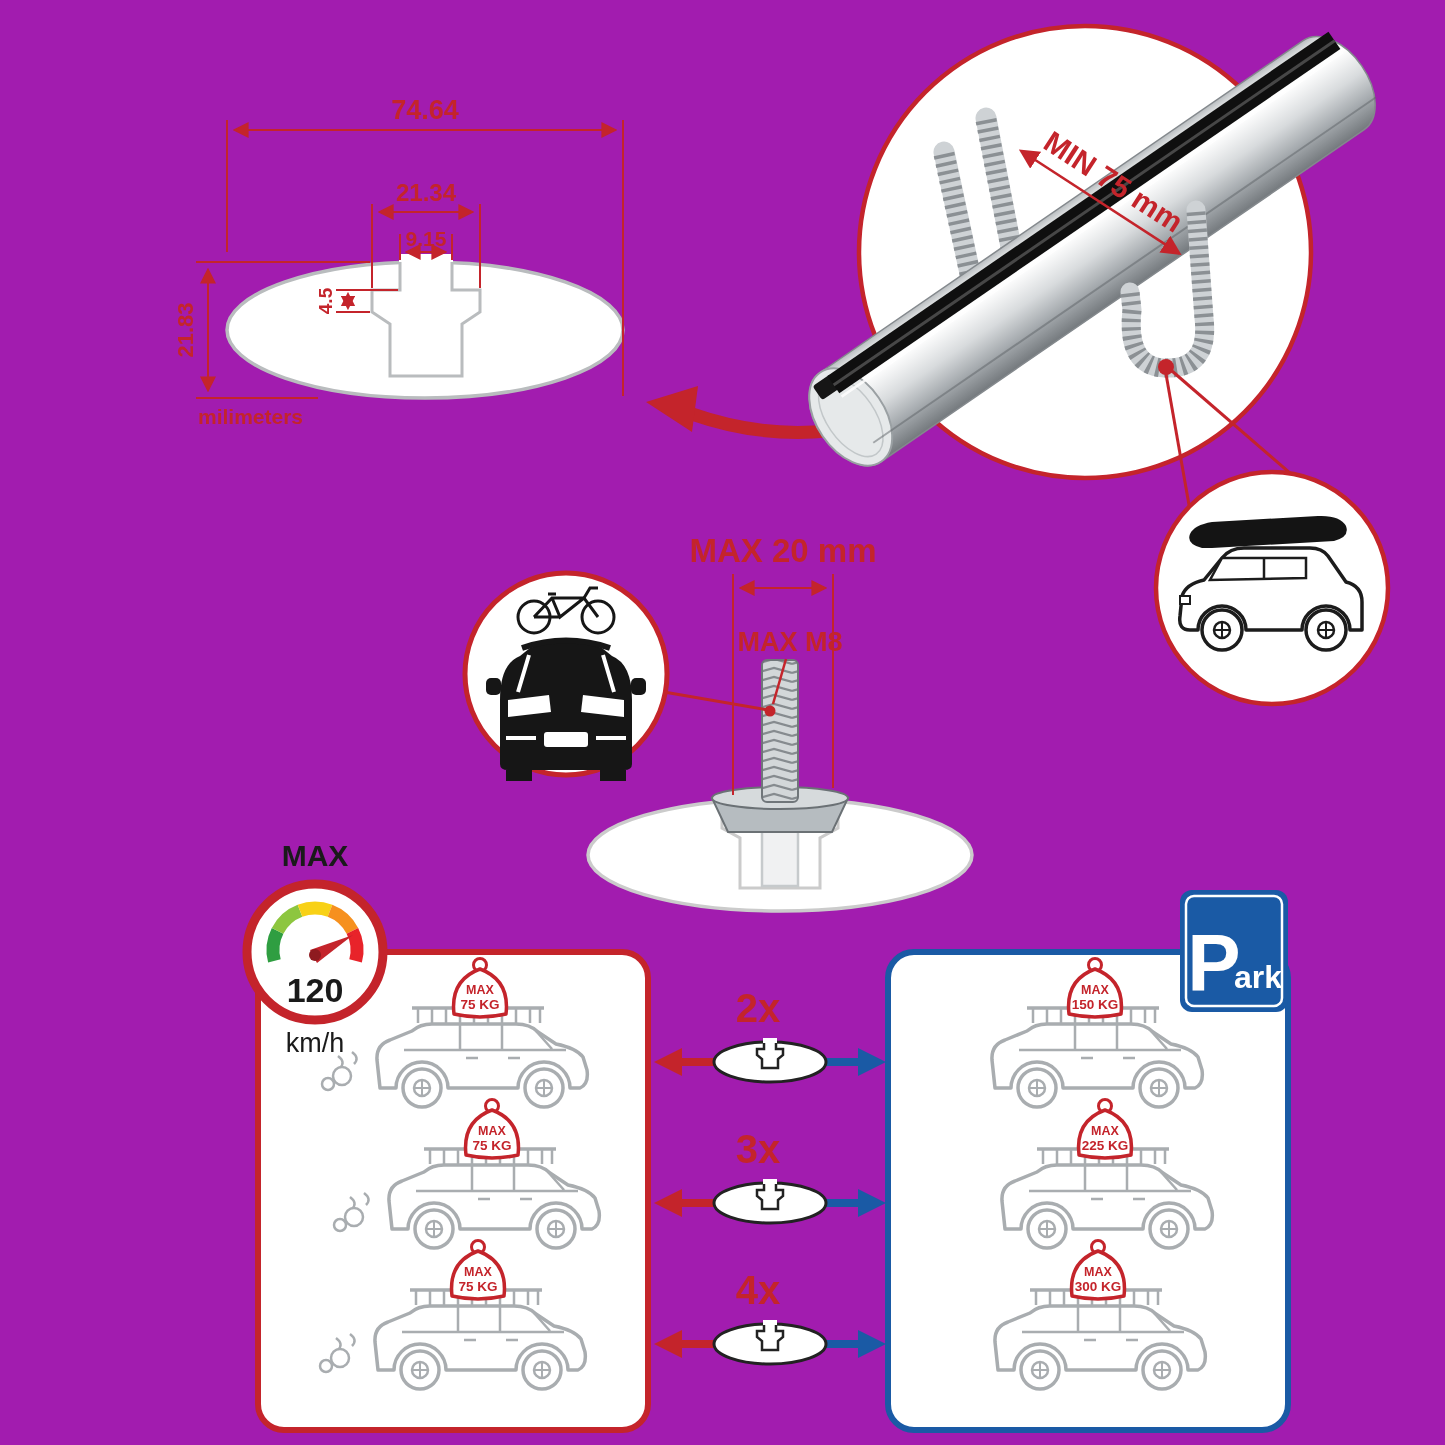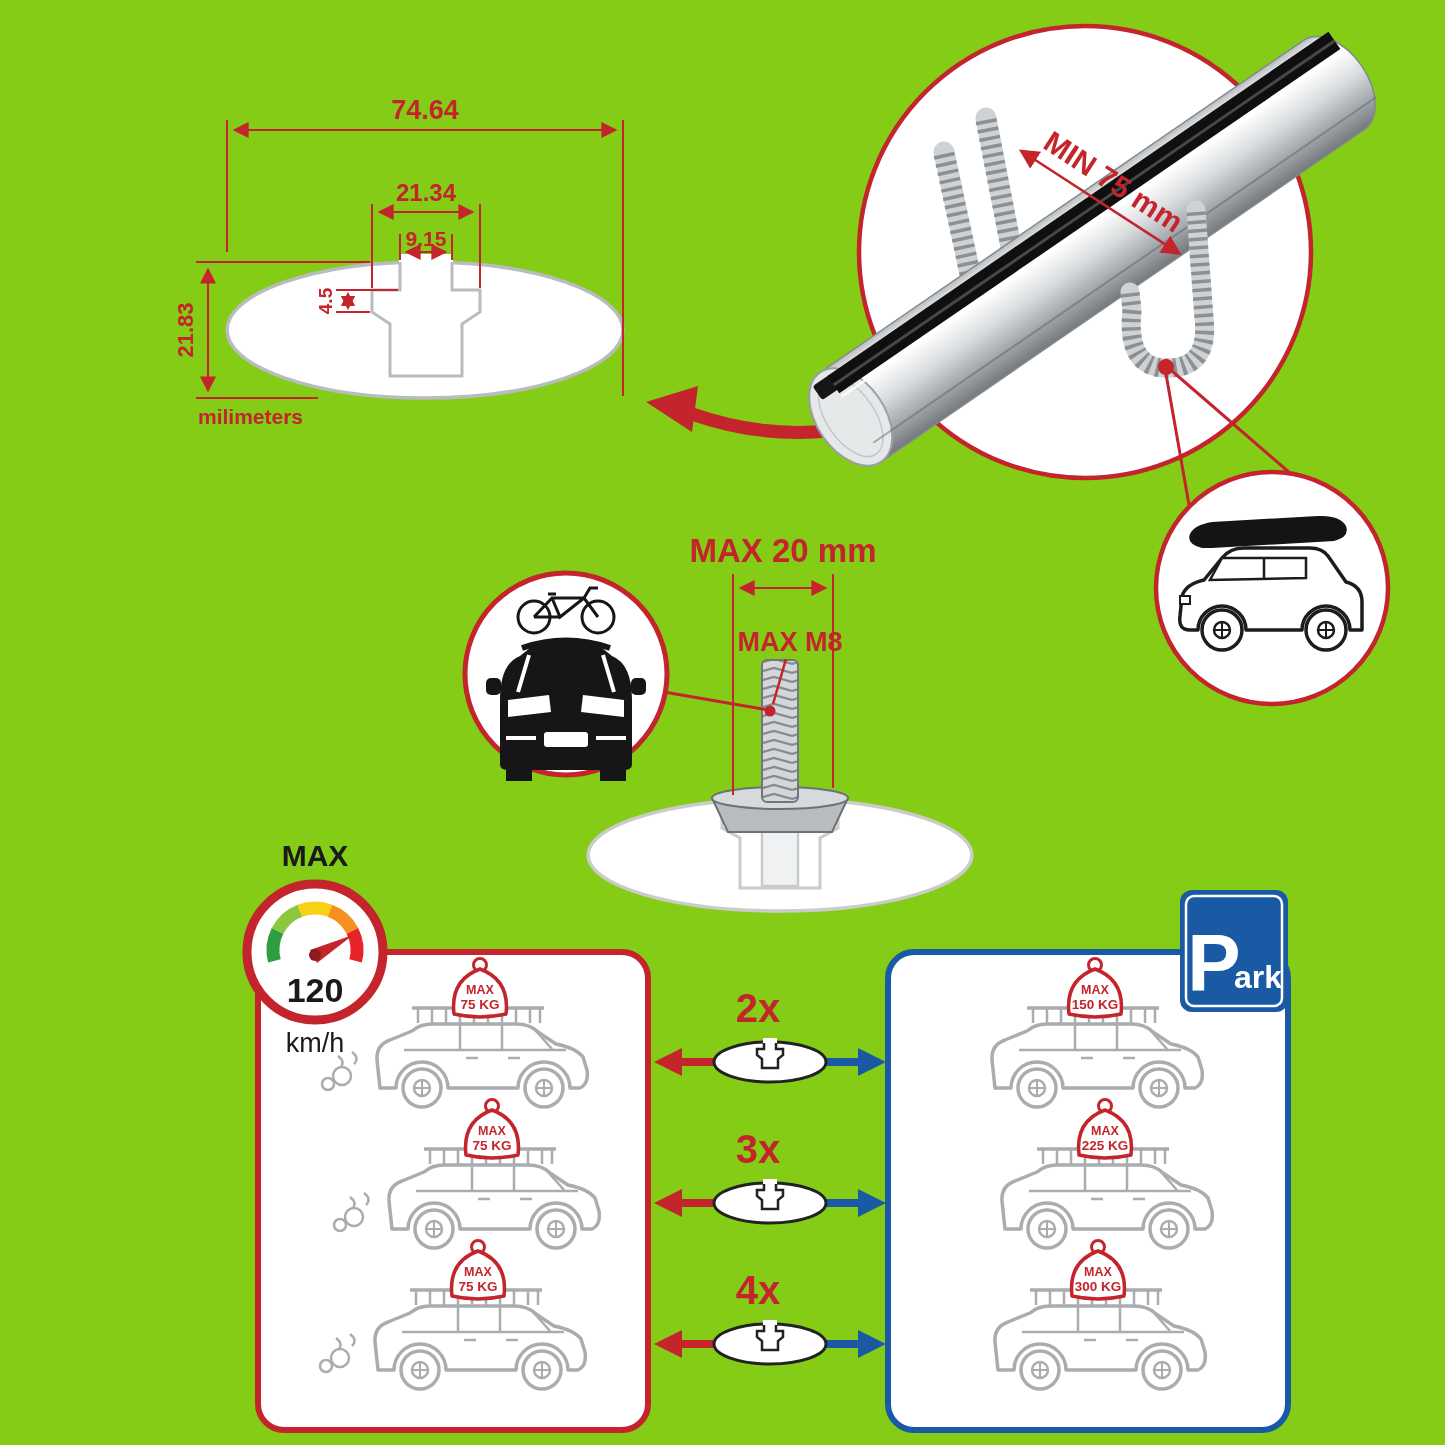--- a/index.html
+++ b/index.html
@@ -1,16 +1,16 @@
 <!DOCTYPE html>
 <html><head>
 <meta charset="utf-8">
 <style>
   html, body { margin:0; padding:0; background:#ffffff; }
-  .canvas { position:relative; width:1445px; height:1445px; background:#84cc16; overflow:hidden; }
+  .canvas { position:relative; width:1445px; height:1445px; background:#a21caf; overflow:hidden; }
   svg { display:block; }
   text { font-family:"Liberation Sans","DejaVu Sans",sans-serif; }
   .t-red   { fill:#c4242b; font-weight:bold; }
   .t-black { fill:#1a1a1a; font-weight:bold; }
   .t-white { fill:#ffffff; font-weight:bold; }
   .t-plain { fill:#1a1a1a; }
 </style>
 </head>
 <body>
 

